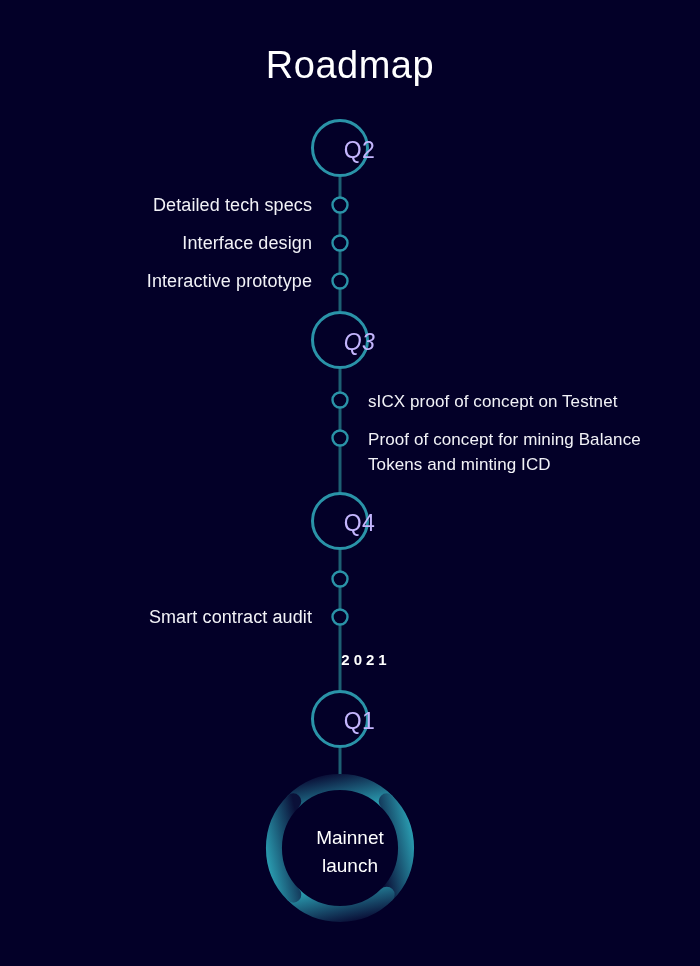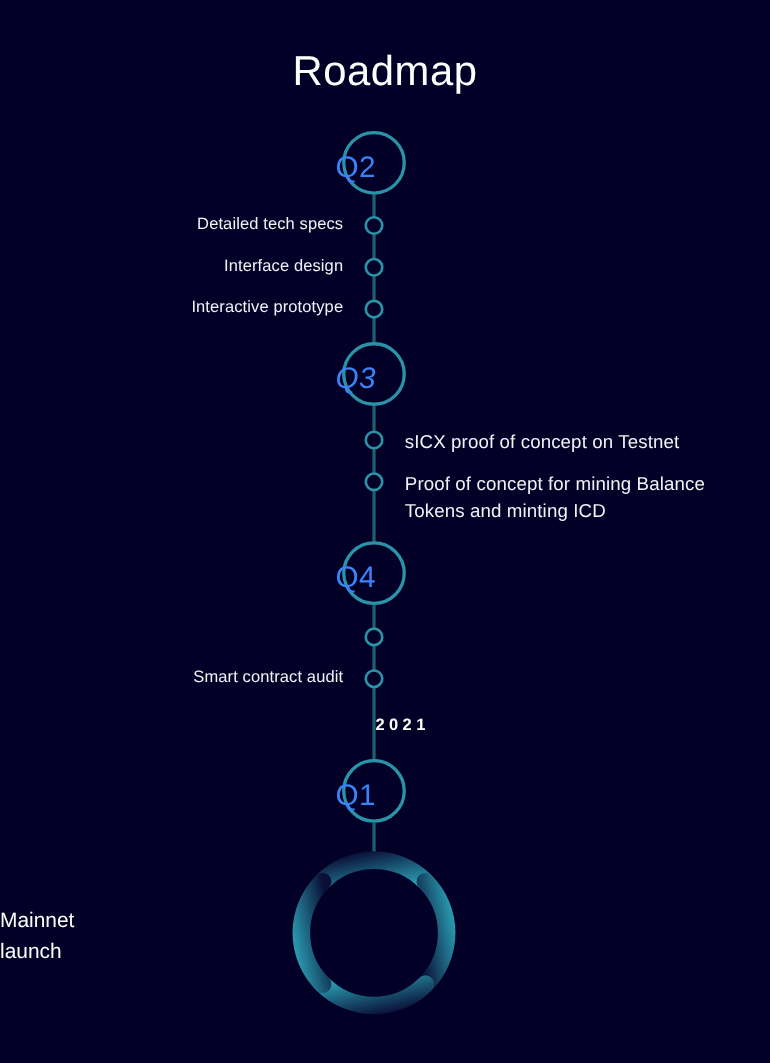--- a/index.html
+++ b/index.html
@@ -22,32 +22,32 @@
     text-align:center;
     font-size:38px;
     font-weight:300;
     letter-spacing:0.5px;
     color:#ffffff;
   }
 
   .qlabel {
     position:absolute;
     width:70px;
-    text-align:left;
-    font-size:27px;
+    text-align:right;
+    font-size:23px;
     font-weight:300;
-    color:#3b82f6;
+    color:#c4b5fd;
     letter-spacing:0.3px;
   }
 
   .item-left {
     position:absolute;
     right:388px;
     text-align:left;
-    font-size:15px;
+    font-size:18px;
     font-weight:300;
     color:#f2f2f7;
     letter-spacing:0.1px;
     white-space:nowrap;
   }
   .item-right {
     position:absolute;
     left:368px;
     text-align:left;
     font-size:17px;
@@ -65,21 +65,21 @@
     font-size:15px;
     font-weight:bold;
     letter-spacing:4px;
     color:#ffffff;
     padding-left:32px;
   }
 
   .mainnet-label {
     position:absolute;
     left:0; right:0;
-    text-align:left;
+    text-align:center;
     font-size:19px;
     font-weight:300;
     line-height:1.45;
     color:#ffffff;
   }
   .mainnet-label span { display:block; }
 </style>
 </head>
 <body>
 

